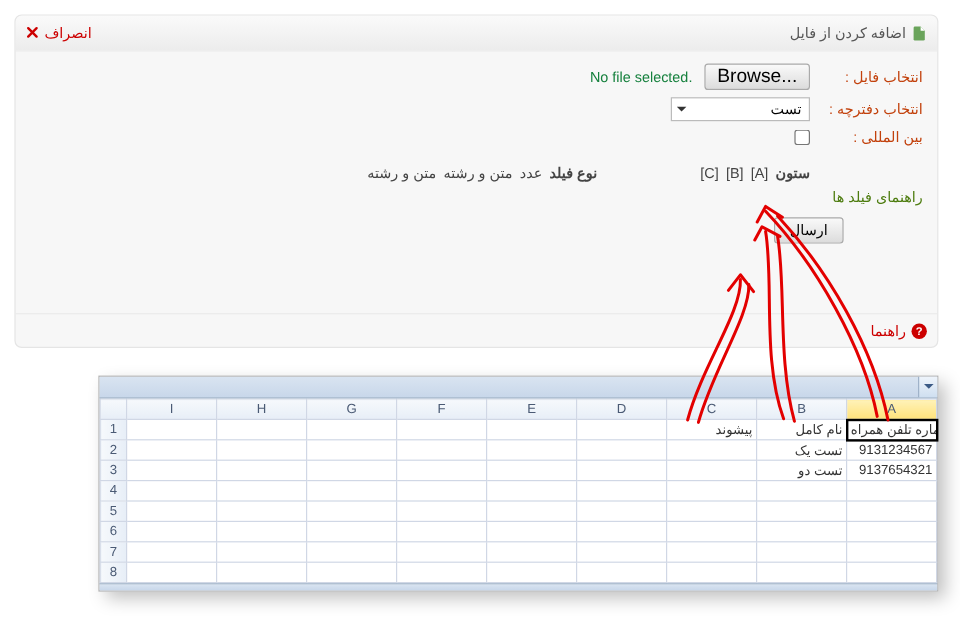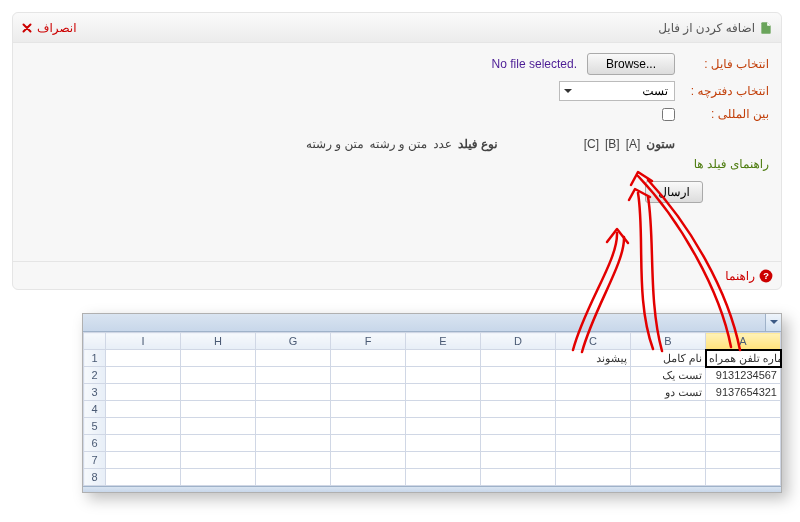--- a/index.html
+++ b/index.html
@@ -3,30 +3,30 @@
 <meta charset="utf-8">
 <style>
   *{box-sizing:border-box;margin:0;padding:0;}
   body{font-family:Tahoma,Arial,sans-serif;font-size:12px;color:#333;background:#fff;width:800px;height:522px;position:relative;}
 
   
   .dialog{position:absolute;left:12px;top:12px;width:770px;height:278px;border:1px solid #e5e5e5;border-radius:6px;background:#f7f7f7;direction:rtl;}
   .dlg-head{height:30px;background:linear-gradient(#fafafa,#ececec);border-bottom:1px solid #e5e5e5;border-radius:6px 6px 0 0;display:flex;align-items:center;justify-content:space-between;padding:0 8px;}
   .dlg-title{display:flex;align-items:center;gap:4px;color:#555;}
   .page-ic{width:14px;height:14px;}
-  .cancel{display:flex;align-items:center;gap:4px;color:#cc0000;cursor:pointer;}
+  .cancel{display:flex;gap:4px;color:#cc0000;cursor:pointer;}
   .x-ic{width:12px;height:12px;}
 
   .dlg-body{padding:10px 12px;}
   .row{display:flex;align-items:center;margin-bottom:6px;}
   .lbl{width:94px;color:#c2410c;}
   .controls{flex:1;display:flex;align-items:center;gap:10px;justify-content:flex-start;}
 
-  .browse-btn{width:88px;height:22px;border:1px solid #aaa;border-radius:3px;background:linear-gradient(#f9f9f9,#dcdcdc);font-size:12px;cursor:pointer;direction:ltr;}
-  .nofile{color:#4c1d95;direction:ltr;}
+  .browse-btn{width:88px;height:22px;border:1px solid #aaa;border-radius:3px;background:linear-gradient(#f9f9f9,#dcdcdc);font-size:16px;cursor:pointer;direction:ltr;}
+  .nofile{color:#15803d;direction:ltr;}
 
   .select-wrap{position:relative;display:inline-block;}
   .select{width:116px;height:20px;border:1px solid #bbb;background:#fff;font-family:inherit;font-size:12px;text-align:right;padding:0 6px 0 16px;appearance:none;}
   .select-arrow{position:absolute;left:4px;top:5px;pointer-events:none;}
 
   .chk{width:13px;height:13px;}
 
   .guides{display:flex;margin-top:16px;}
   .guide-lbl{width:94px;color:#4d7c0f;padding-top:20px;}
   .cols{display:flex;gap:86px;}

